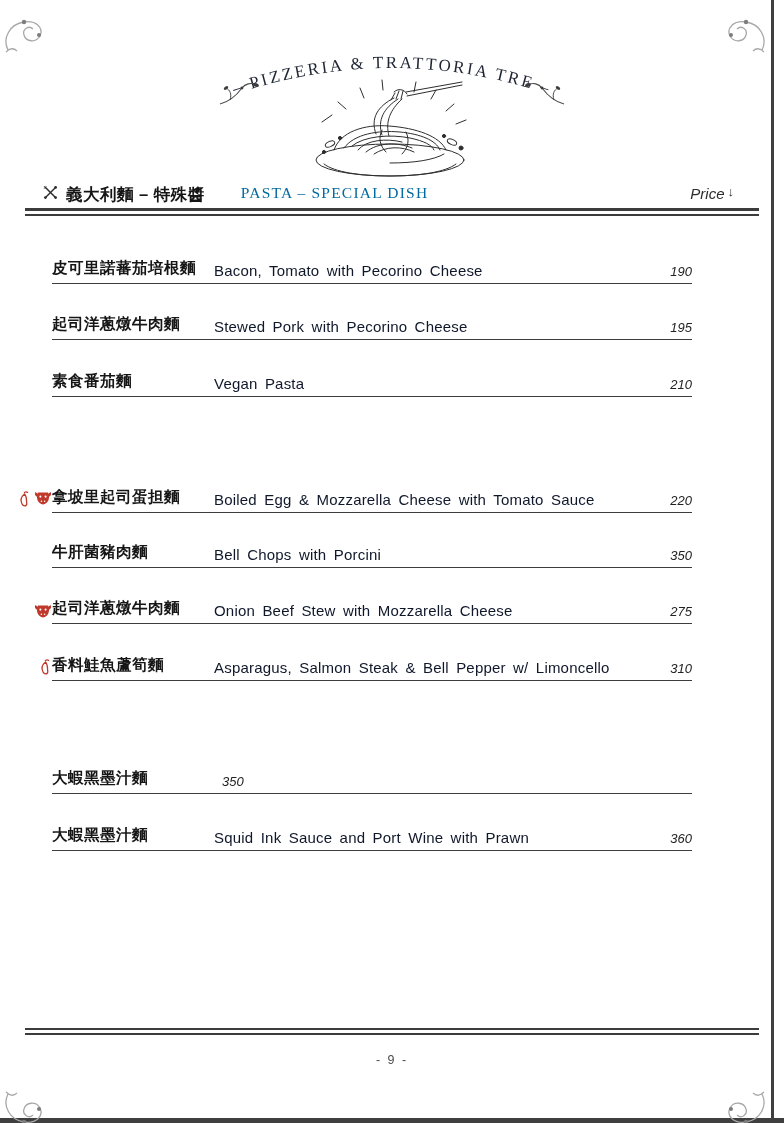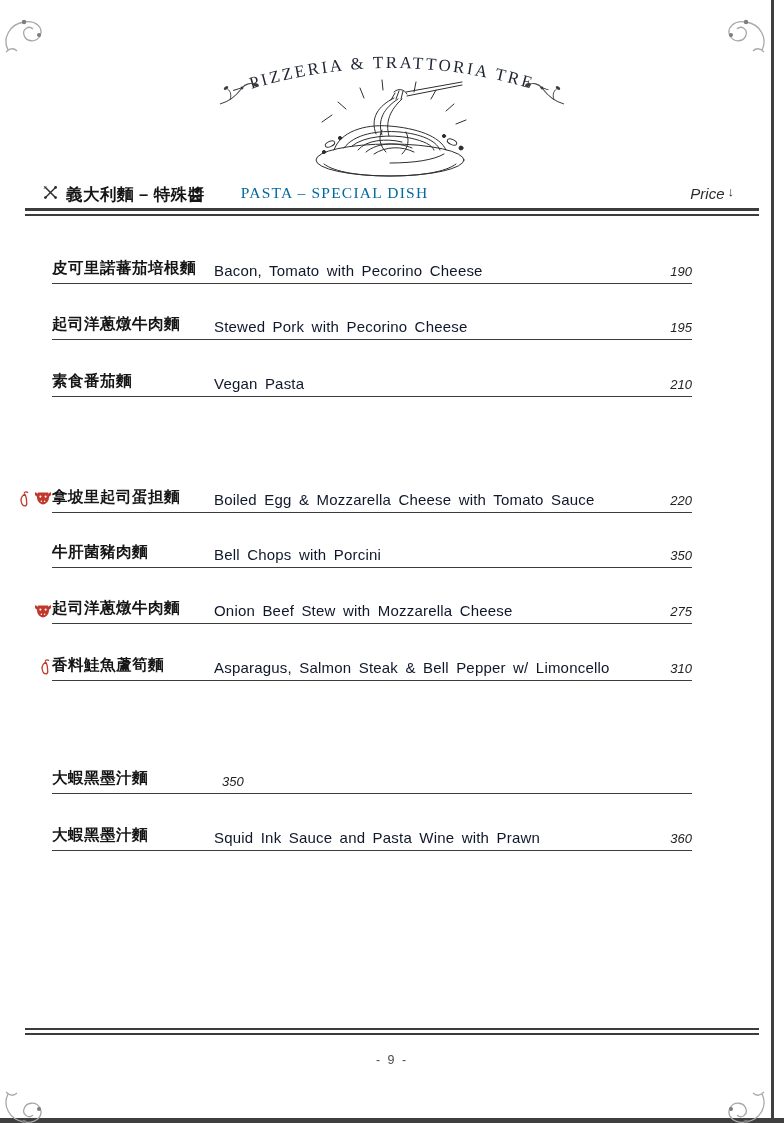--- a/index.html
+++ b/index.html
@@ -252,19 +252,19 @@
   <div class="row-line">
     <span class="zh">大蝦黑墨汁麵</span>
     <span class="price">350</span>
   </div>
 </div>
 
 <div class="row" style="top:825px">
   <div class="row-icons"></div>
   <div class="row-line">
     <span class="zh">大蝦黑墨汁麵</span>
-    <span class="en">Squid Ink Sauce and Pasta Wine with Prawn</span>
+    <span class="en">Squid Ink Sauce and Port Wine with Prawn</span>
     <span class="price">360</span>
   </div>
 </div>
 
 <div class="rule rule-bottom"></div>
 <div class="page-number">- 9 -</div>
 
 </body></html>

